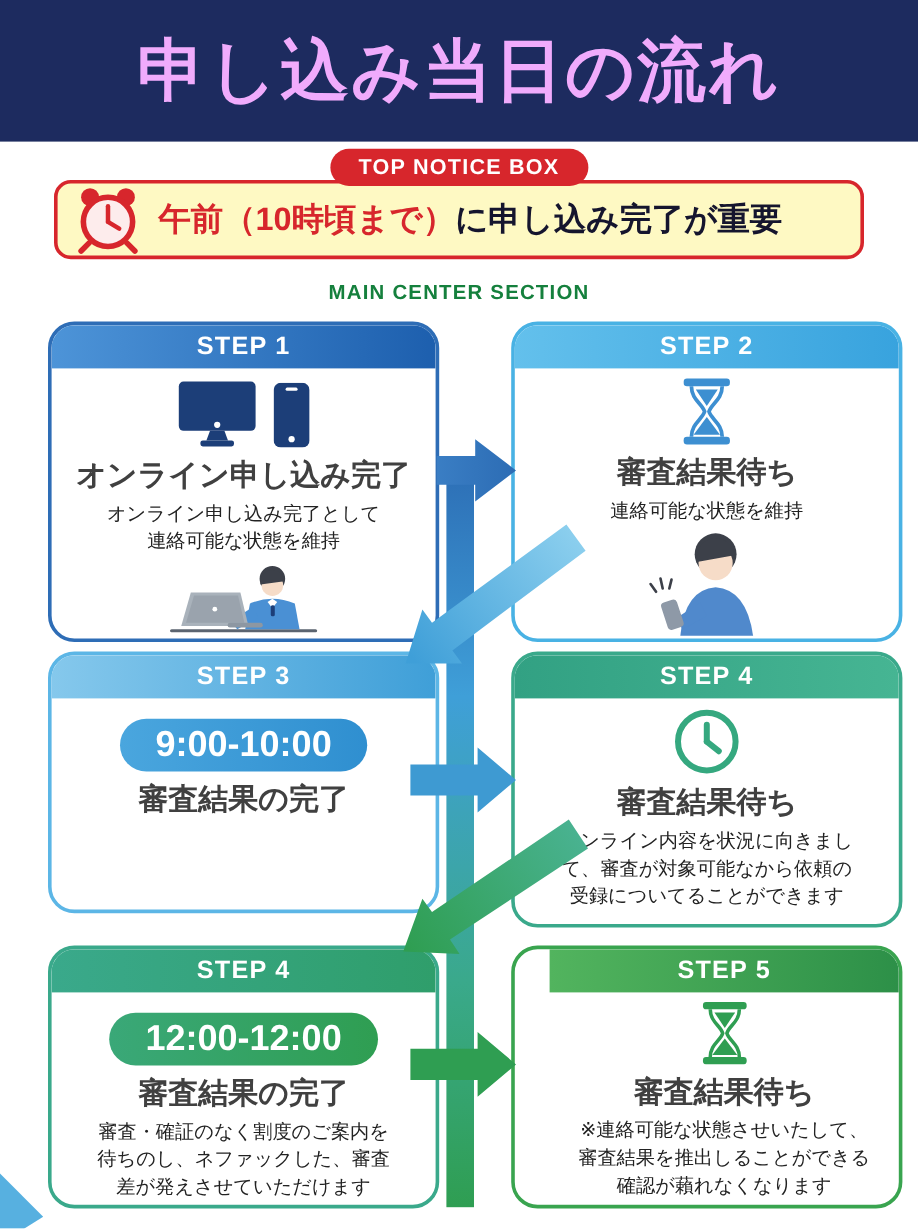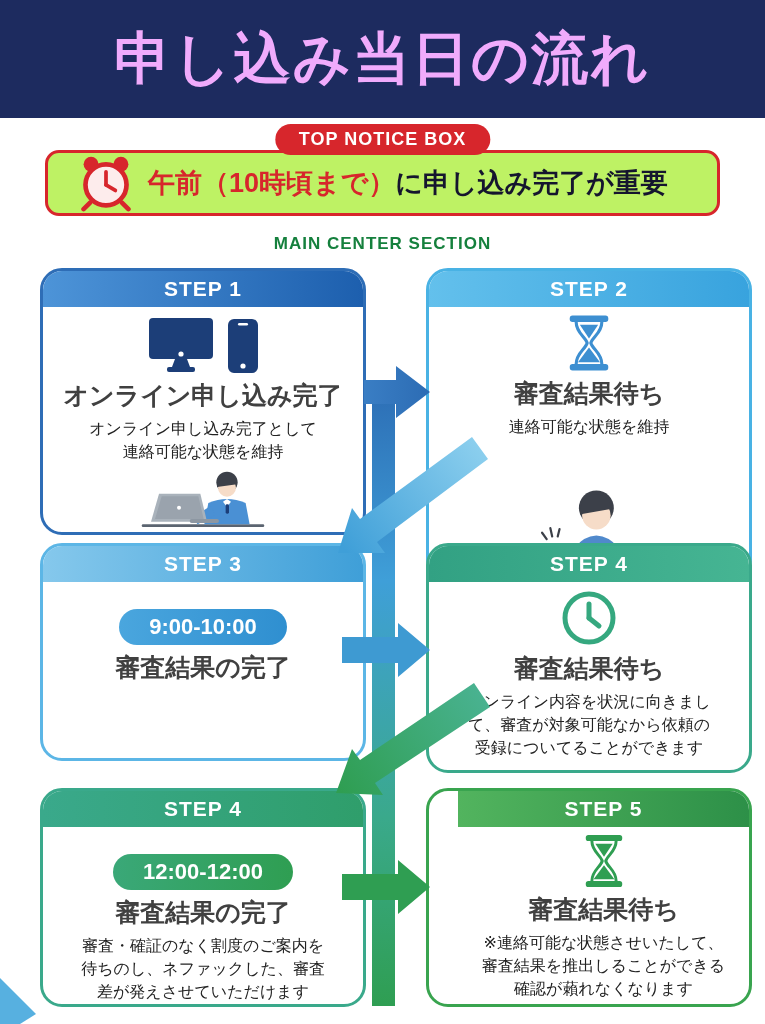--- a/index.html
+++ b/index.html
@@ -9,43 +9,43 @@
   
   .header { position:absolute; top:0; left:0; width:765px; height:118px; background:#1d2b5f;
             display:flex; align-items:center; justify-content:center; }
   .header h1 { color:#f0abfc; font-size:57px; font-weight:bold; letter-spacing:2px; }
 
   
   .notice-badge { position:absolute; top:124px; left:50%; transform:translateX(-50%); z-index:4;
                   background:#d7262c; color:#fff; font-weight:bold; font-size:18px;
                   padding:5px 24px; border-radius:20px; letter-spacing:1px; }
   .notice-box { position:absolute; top:150px; left:45px; width:675px; height:66px; z-index:3;
-                background:#bef264; border:3px solid #d7262c; border-radius:14px;
-                display:flex; align-items:center; padding:0 30px; gap:14px; }
+                background:#fef9c3; border:3px solid #d7262c; border-radius:14px;
+                display:flex; align-items:center; padding:0 14px; gap:14px; }
   .notice-text { font-size:27px; font-weight:bold; color:#15152e; white-space:nowrap; }
   .notice-text .hl { color:#d7262c; }
 
   .section-label { position:absolute; top:234px; left:0; width:765px; text-align:center;
                    font-size:17px; font-weight:bold; color:#15803d; letter-spacing:1px; }
 
   
   .card { position:absolute; width:326px; background:#fff; border-radius:22px;
           border:3px solid; overflow:hidden; z-index:2;
           display:flex; flex-direction:column; align-items:center; }
   .card-head { width:100%; height:36px; display:flex; align-items:center; justify-content:center;
                color:#fff; font-weight:bold; font-size:21px; letter-spacing:1px; flex:none; }
   .card-title { font-size:25px; font-weight:bold; color:#404040; margin-top:6px; }
   .card-body  { font-size:16px; color:#222; line-height:1.45; text-align:center;
                 white-space:pre-line; margin-top:5px; }
-  .time-pill { margin-top:27px; color:#fff; font-weight:bold; font-size:22px;
+  .time-pill { margin-top:17px; color:#fff; font-weight:bold; font-size:30px;
                padding:5px 30px; border-radius:26px; }
 
   #card-step1 { left:40px; top:268px; height:267px; border-color:#2e6db6; }
   #card-step1 .card-head { background:linear-gradient(90deg,#4d94d8,#1d5fae); }
-  #card-step2 { left:426px; top:268px; height:313px; border-color:#49b2e4; }
+  #card-step2 { left:426px; top:268px; height:267px; border-color:#49b2e4; }
   #card-step2 .card-head { background:linear-gradient(90deg,#63c0ec,#38a3de); }
   #card-step3 { left:40px; top:543px; height:218px; border-color:#5cb6e6; }
   #card-step3 .card-head { background:linear-gradient(90deg,#85c8ec,#3f9fd8); }
   #card-step3 .time-pill { background:linear-gradient(90deg,#4aa6de,#2f8fd0); }
   #card-step4r { left:426px; top:543px; height:230px; border-color:#3aa98b; }
   #card-step4r .card-head { background:linear-gradient(90deg,#32a183,#46b593); }
   #card-step4l { left:40px; top:788px; height:219px; border-color:#3aa98b; }
   #card-step4l .card-head { background:linear-gradient(90deg,#3aa98b,#2f9e6b); }
   #card-step4l .time-pill { background:linear-gradient(90deg,#3aa878,#2f9e52); }
   #card-step5 { left:426px; top:788px; height:219px; border-color:#39a44f;padding-left:29px; }

